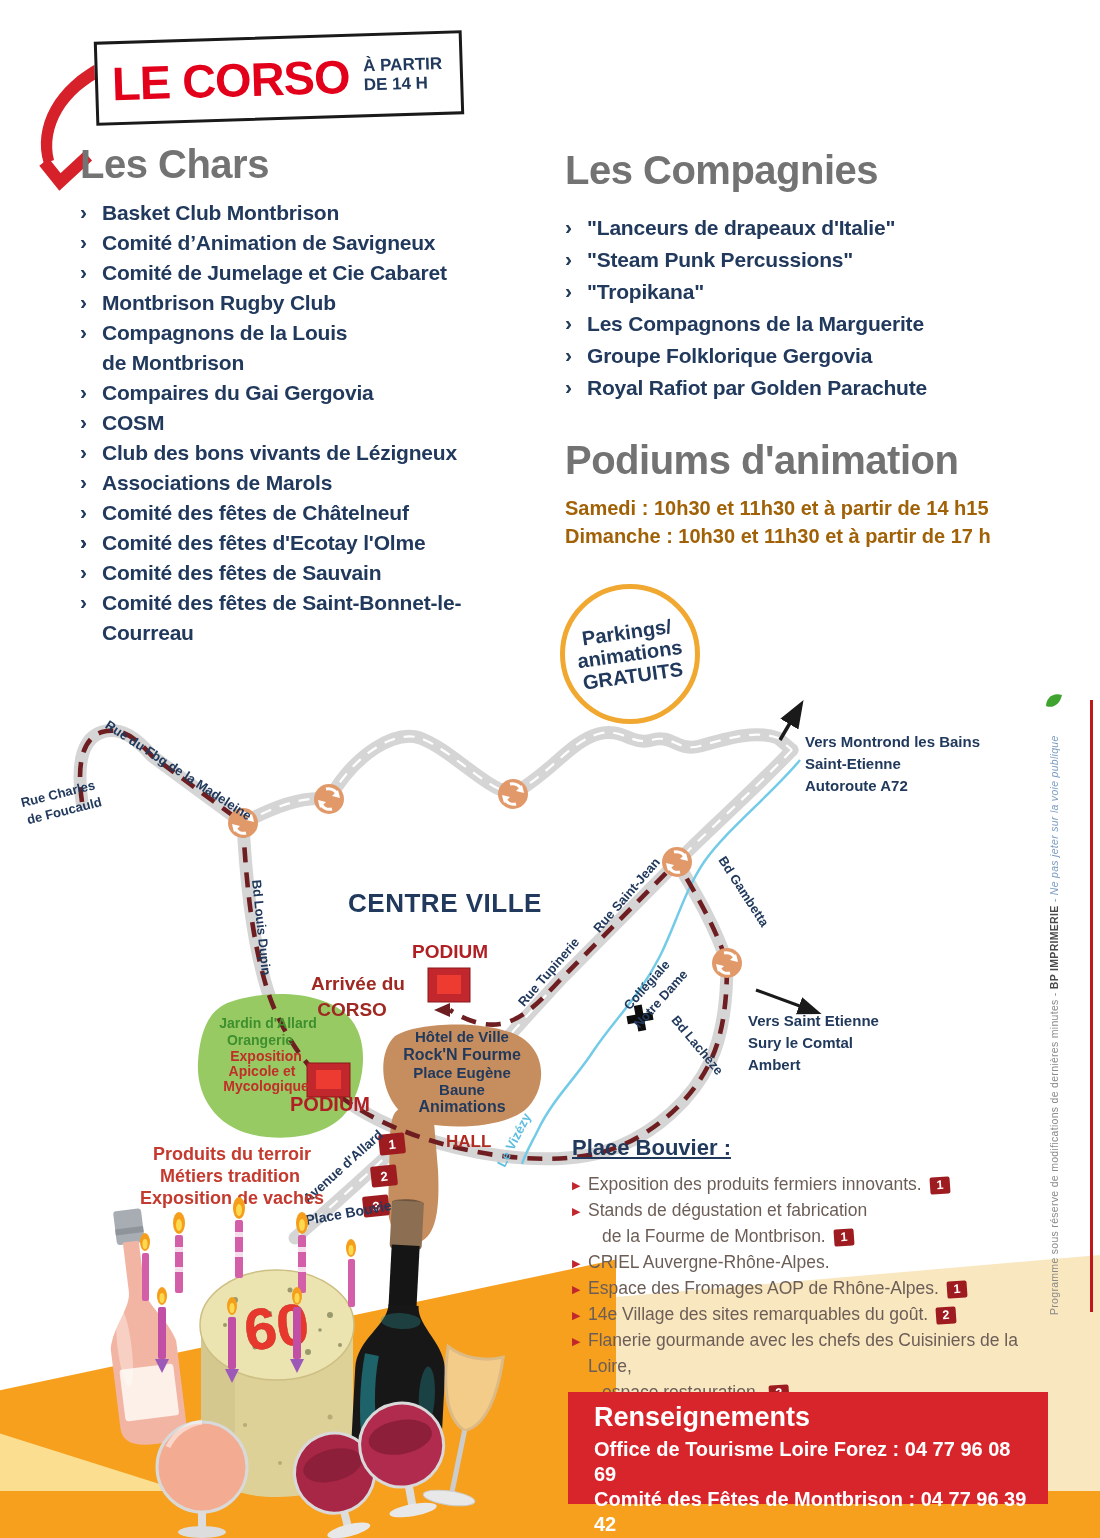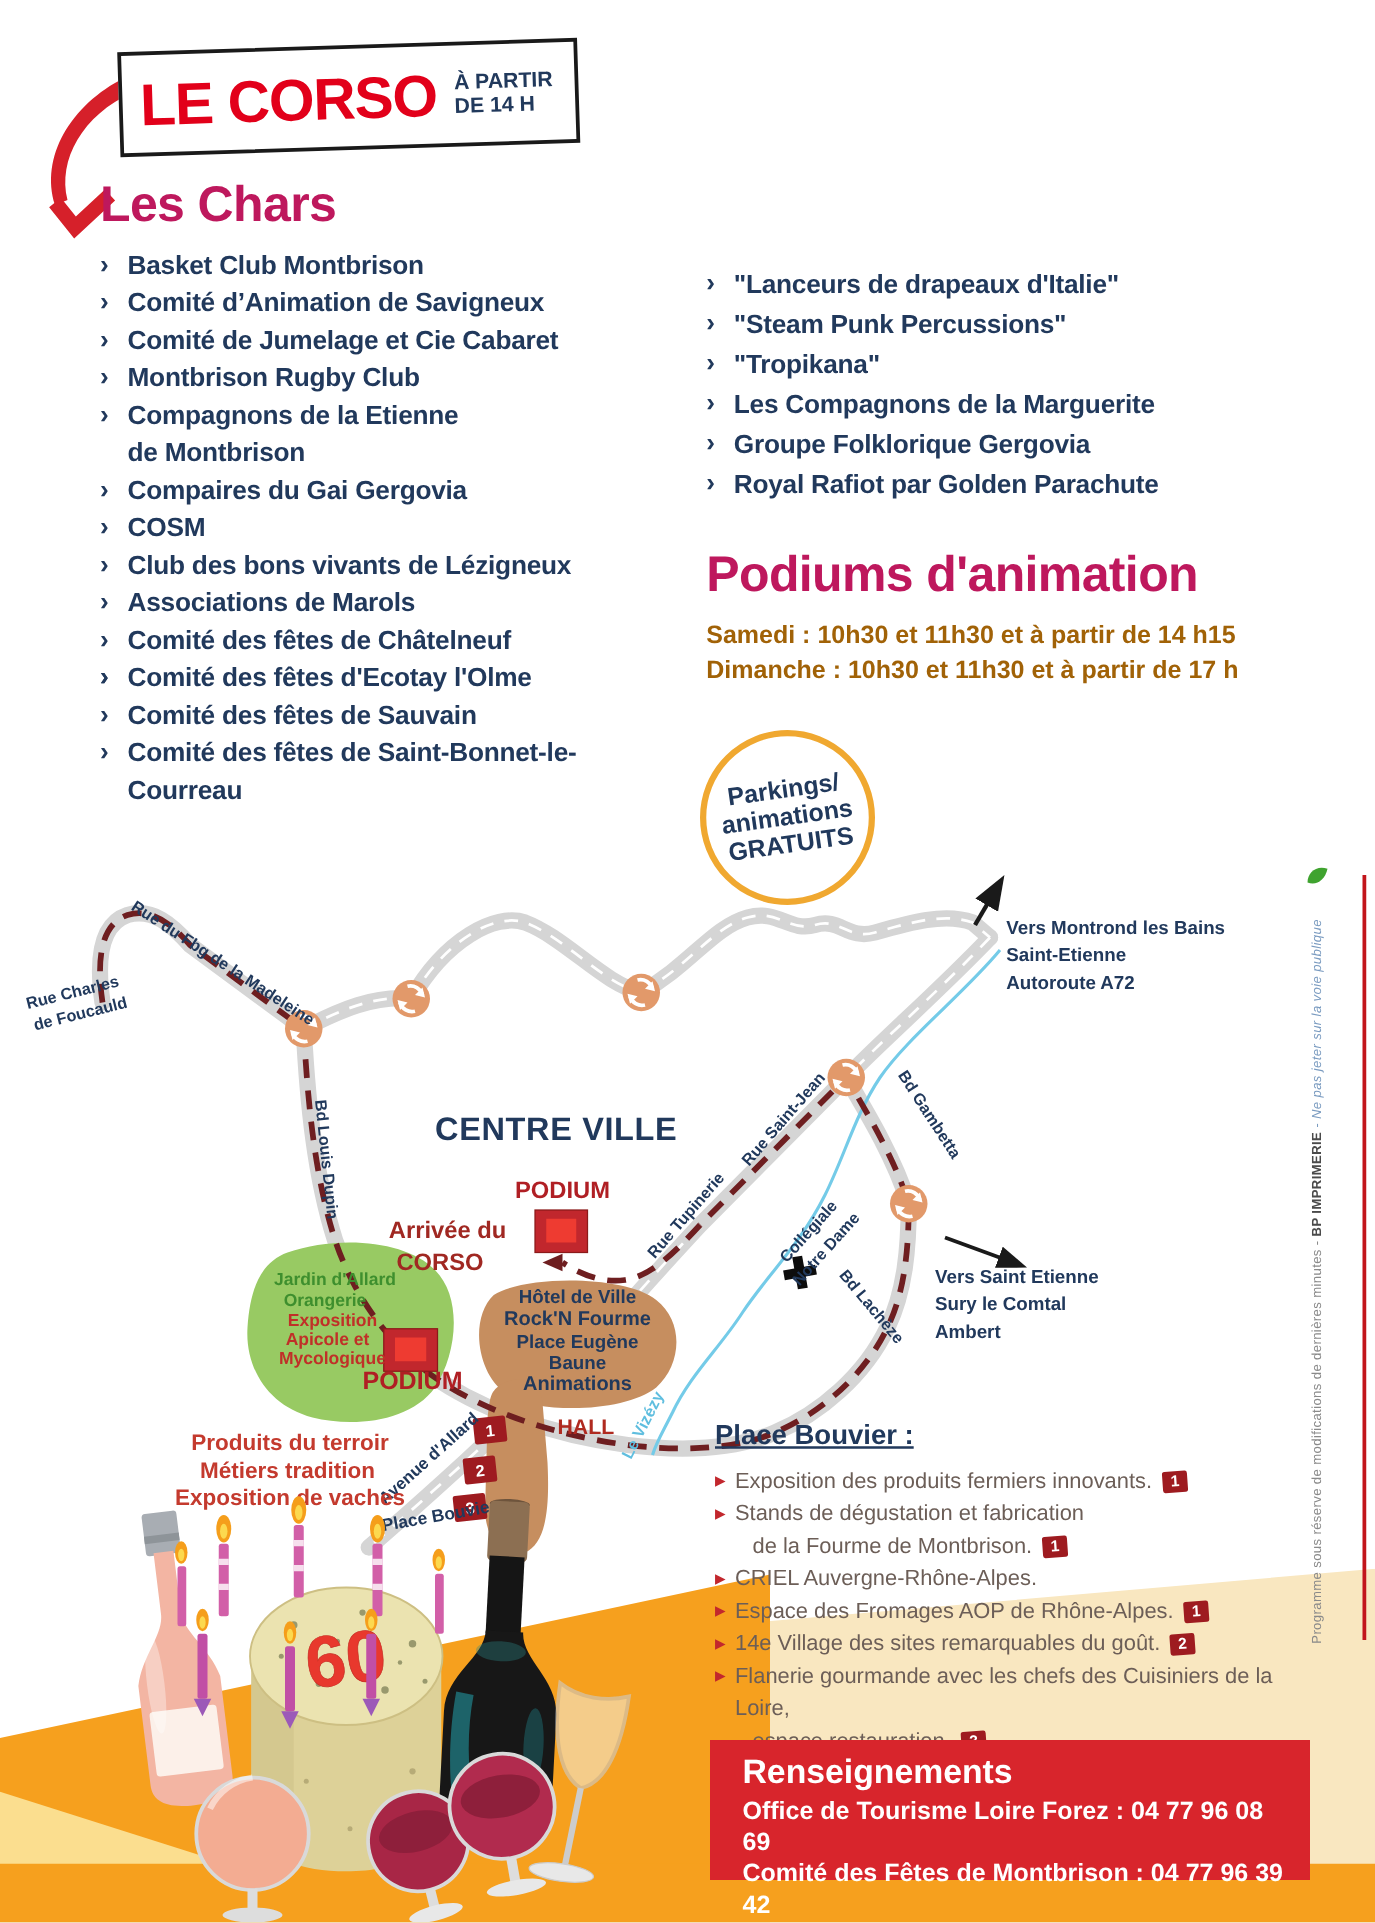--- a/index.html
+++ b/index.html
@@ -11,21 +11,21 @@
   .bg-cream{background:#F9E7C0;clip-path:polygon(51.5% 84.6%,100% 81.6%,100% 100%,51.5% 100%);}
   .bg-orange-left{background:#F6A01E;clip-path:polygon(0 90.4%,56% 81.9%,56% 100%,0 100%);}
   .bg-pale{background:#FBDE8F;clip-path:polygon(0 93.2%,30% 100%,0 100%);}
   .bg-orange-band{position:absolute;left:0;right:0;bottom:0;height:47px;background:#F6A01E;}
   .edge-line{position:absolute;left:1090px;top:700px;width:3px;height:612px;background:#C2151B;}
   
   .corso-box{left:95px;top:36px;width:368px;height:84px;background:#fff;border:3px solid #1a1a1a;
              transform:rotate(-1.8deg);display:flex;align-items:center;padding:0 14px;box-sizing:border-box;}
   .corso-title{font-size:47px;font-weight:bold;color:#E2001A;letter-spacing:-1px;white-space:nowrap;}
   .corso-sub{margin-left:14px;color:#21395C;font-weight:bold;font-size:17px;line-height:19px;}
-  .h-orange{font-weight:bold;color:#be185d;font-size:40px;letter-spacing:-0.5px;}
+  .h-orange{font-weight:bold;color:#737373;font-size:40px;letter-spacing:-0.5px;}
   .list{color:#21395C;font-weight:bold;font-size:21px;letter-spacing:-0.2px;}
   .list .li{position:relative;padding-left:24px;white-space:pre-line;}
   .chars-list .li{line-height:30px;}
   .comp-list .li{line-height:32px;}
   .chev{position:absolute;left:2px;top:-1px;font-size:21px;}
   .schedule{color:#a16207;font-weight:bold;font-size:20px;line-height:28px;}
   
   .badge-circle{left:560px;top:584px;width:140px;height:140px;border:5px solid #F0A830;border-radius:50%;
      background:#fff;box-sizing:border-box;display:flex;align-items:center;justify-content:center;text-align:center;}
   .badge-inner{transform:rotate(-8deg);color:#21395C;font-weight:bold;font-size:20px;line-height:22px;}
@@ -82,21 +82,21 @@
   <div class="abs list chars-list" style="left:78px;top:198px;width:470px;">
 
       <div class="li"><span class="chev">›</span><span>Basket Club Montbrison</span></div>
 
       <div class="li"><span class="chev">›</span><span>Comité d’Animation de Savigneux</span></div>
 
       <div class="li"><span class="chev">›</span><span>Comité de Jumelage et Cie Cabaret</span></div>
 
       <div class="li"><span class="chev">›</span><span>Montbrison Rugby Club</span></div>
 
-      <div class="li"><span class="chev">›</span><span>Compagnons de la Etienne
+      <div class="li"><span class="chev">›</span><span>Compagnons de la Louis
 de Montbrison</span></div>
 
       <div class="li"><span class="chev">›</span><span>Compaires du Gai Gergovia</span></div>
 
       <div class="li"><span class="chev">›</span><span>COSM</span></div>
 
       <div class="li"><span class="chev">›</span><span>Club des bons vivants de Lézigneux</span></div>
 
       <div class="li"><span class="chev">›</span><span>Associations de Marols</span></div>
 
@@ -105,20 +105,21 @@
       <div class="li"><span class="chev">›</span></div>
 
       <div class="li"><span class="chev">›</span><span>Comité des fêtes d'Ecotay l'Olme</span></div>
 
       <div class="li"><span class="chev">›</span><span>Comité des fêtes de Sauvain</span></div>
 
       <div class="li"><span class="chev">›</span><span>Comité des fêtes de Saint-Bonnet-le-
 Courreau</span></div>
     </div>
 
+  <div class="abs h-orange" style="left:565px;top:148px;">Les Compagnies</div>
   <div class="abs list comp-list" style="left:563px;top:212px;width:490px;">
 
       <div class="li"><span class="chev">›</span><span>"Lanceurs de drapeaux d'Italie"</span></div>
 
       <div class="li"><span class="chev">›</span><span>"Steam Punk Percussions"</span></div>
 
       <div class="li"><span class="chev">›</span><span>"Tropikana"</span></div>
 
       <div class="li"><span class="chev">›</span><span>Les Compagnons de la Marguerite</span></div>
 

